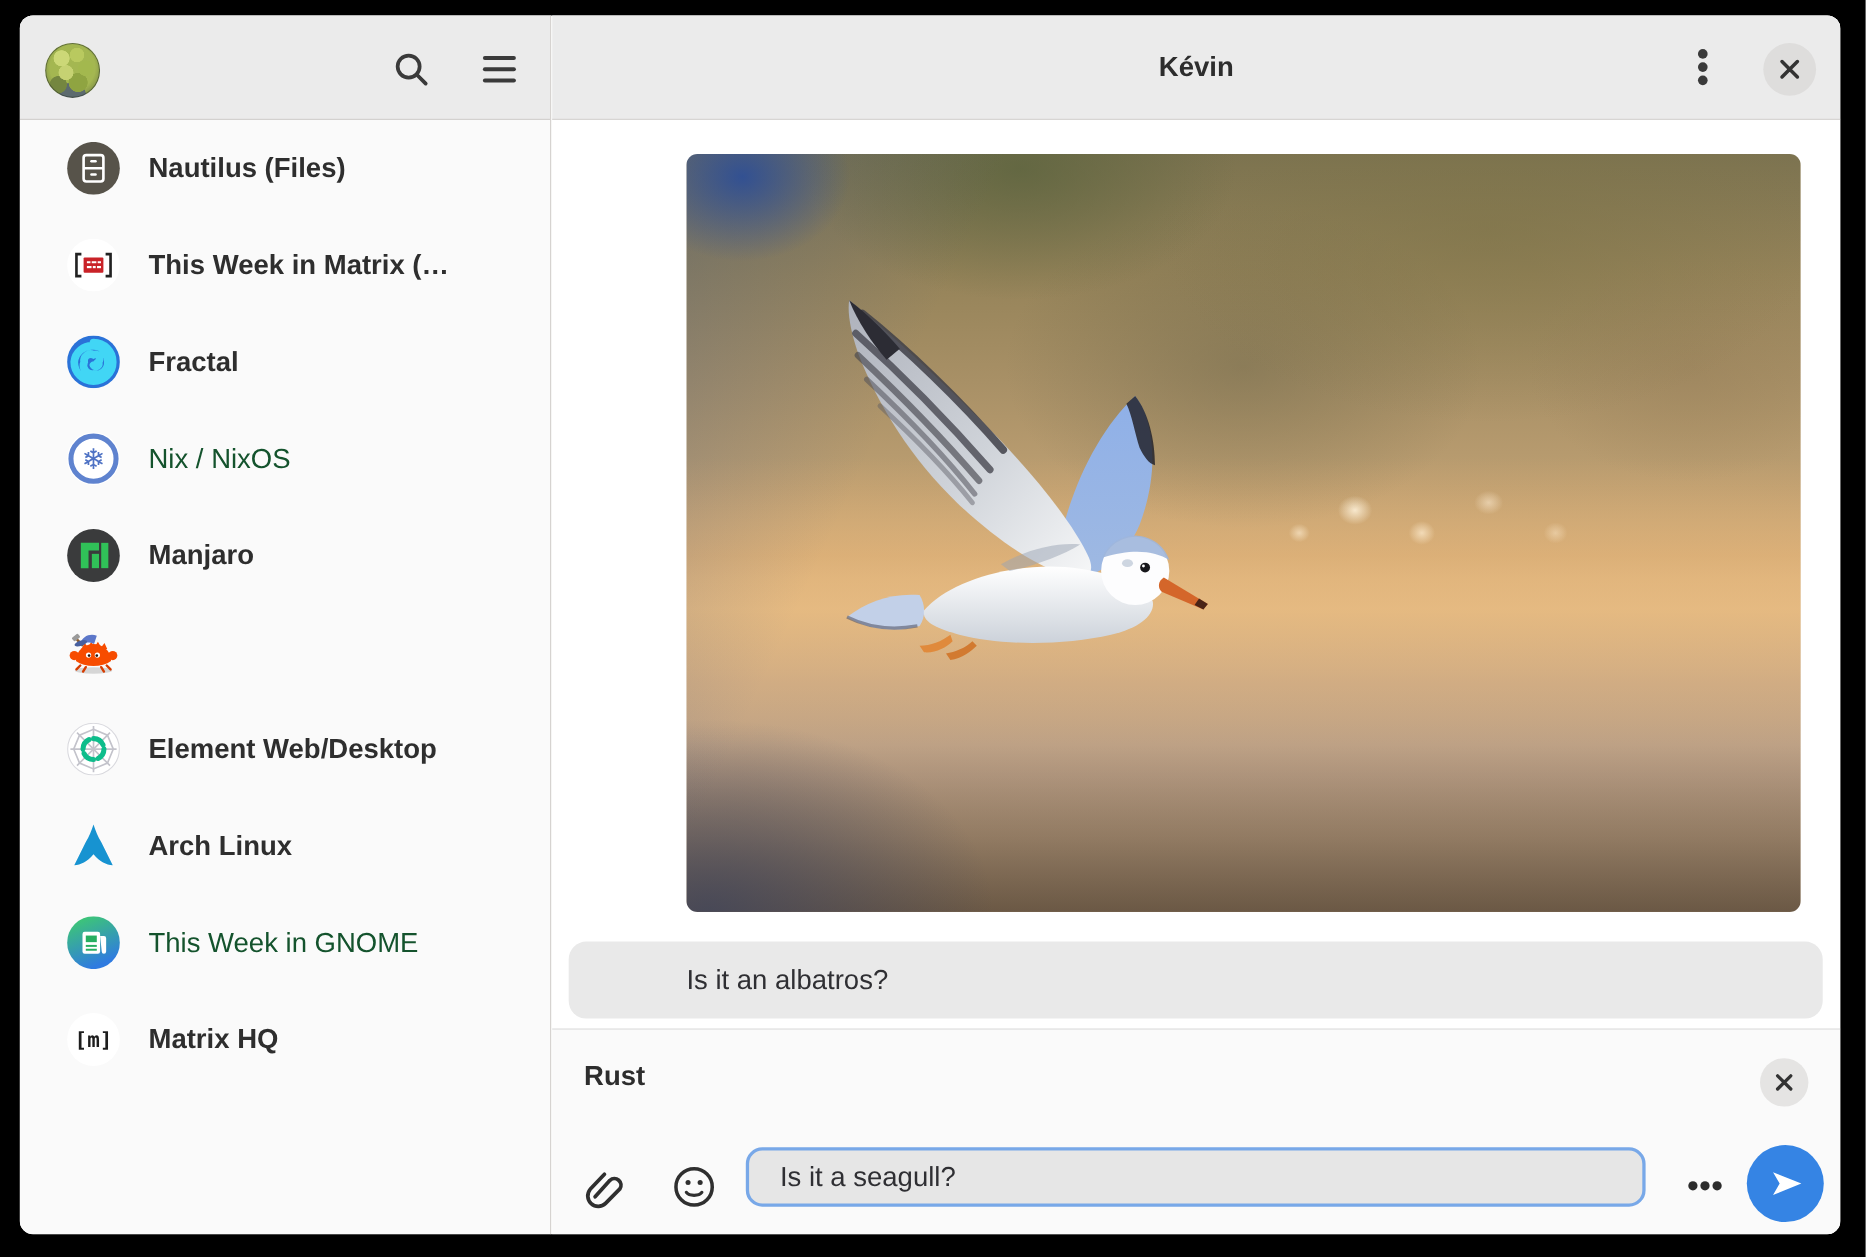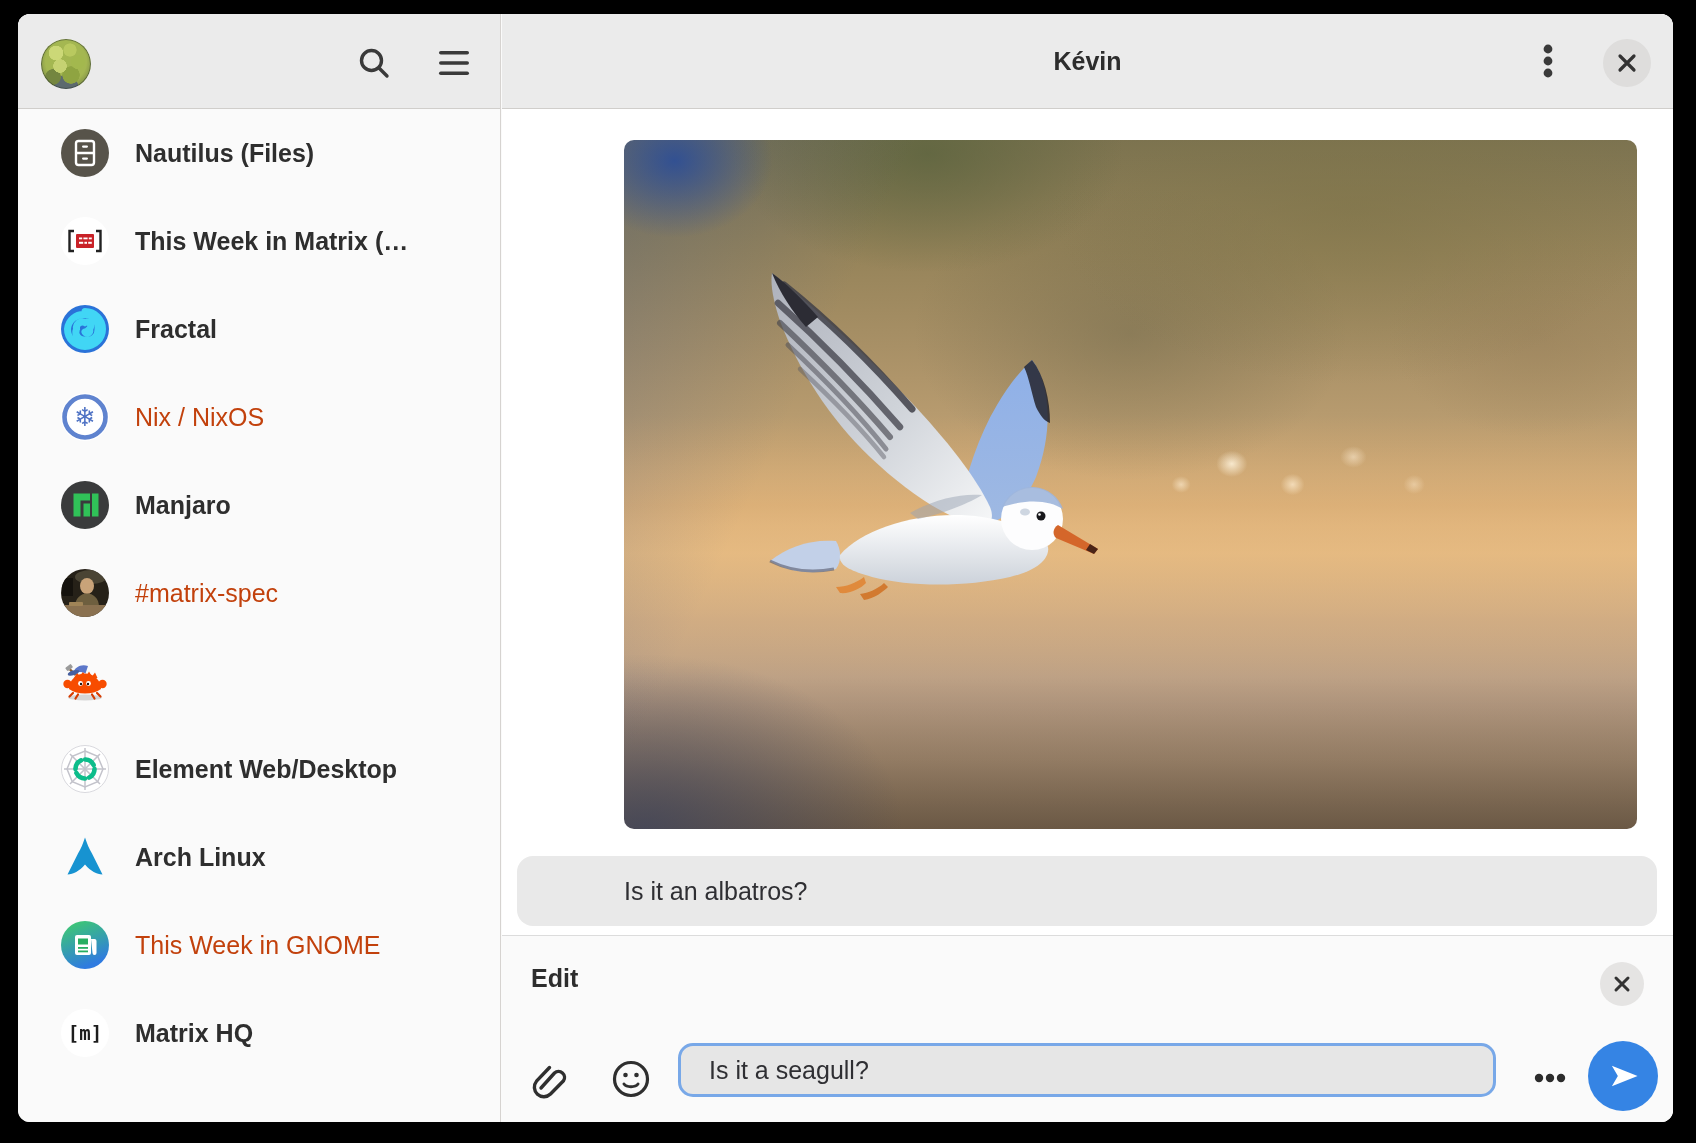--- a/index.html
+++ b/index.html
@@ -30,21 +30,21 @@
     box-shadow:inset 0 0 0 1px rgba(40,50,40,.5);cursor:pointer;
   }
   .sh-icon{position:absolute;top:32px;width:34px;height:34px;cursor:pointer;}
   .sh-icon.search{left:339px;}
   .sh-icon.menu{left:419px;top:35px;}
   .room-list{position:absolute;top:95px;left:0;right:0;bottom:0;}
   .room{position:relative;height:88px;cursor:pointer;}
   .room-avatar{position:absolute;left:43px;top:20px;width:48px;height:48px;}
   .room-label{
     position:absolute;left:117px;top:0;height:88px;line-height:88px;
-    font-size:25px;color:#c2410c;white-space:nowrap;max-width:360px;overflow:hidden;
+    font-size:25px;color:#14532d;white-space:nowrap;max-width:360px;overflow:hidden;
   }
   .room-label.bold{font-weight:700;color:#2e2e2e;}
   
   .main{position:absolute;left:484px;top:0;right:0;bottom:0;background:#fff;}
   .main-header{position:absolute;left:0;right:0;top:0;height:94px;background:#ebebeb;border-bottom:1px solid #d0cecb;padding-left:20px;}
   .room-title{position:absolute;left:0;right:0;top:0;height:94px;line-height:94px;text-align:center;font-size:25px;font-weight:700;color:#2d2d2d;}
   .kebab-btn{position:absolute;left:1026px;top:27px;width:40px;height:40px;cursor:pointer;}
   .hdr-close-btn{
     position:absolute;left:1101px;top:25px;width:48px;height:48px;border-radius:50%;
     background:#dedddc;display:flex;align-items:center;justify-content:center;cursor:pointer;
@@ -182,41 +182,20 @@
           <svg viewBox="0 0 48 48">
               <circle cx="24" cy="24" r="24" fill="#3a3b3c"></circle>
               <path d="M12.5 12.5 H29 V19.5 H19.5 V35.5 H12.5 Z" fill="#30c158"></path>
               <rect x="22.5" y="22.5" width="6.5" height="13" fill="#30c158"></rect>
               <rect x="31" y="12.5" width="6.5" height="23" fill="#30c158"></rect>
             </svg>
         </div>
         <div class="room-label bold">Manjaro</div>
       </div>
 
-      <div class="room">
-        <div class="room-avatar">
-          <svg viewBox="0 0 48 48">
-              <defs>
-                <clipPath id="cp-ms">
-                  <circle cx="24" cy="24" r="24"></circle>
-                </clipPath>
-              </defs>
-              <g clip-path="url(#cp-ms)">
-                <rect width="48" height="48" fill="#262118"></rect>
-                <ellipse cx="30" cy="8" rx="16" ry="7" fill="#4a4434"></ellipse>
-                <rect x="1" y="9" width="11" height="18" fill="#15120d"></rect>
-                <ellipse cx="26" cy="17" rx="7" ry="8" fill="#c9a379"></ellipse>
-                <path d="M14 38 C14 29 20 24.5 26 24.5 C32 24.5 38 29 38 38 Z" fill="#6e5f3f"></path>
-                <rect x="0" y="36" width="48" height="12" fill="#8a7150"></rect>
-                <rect x="8" y="33" width="14" height="4" rx="1" fill="#a08457"></rect>
-              </g>
-            </svg>
-        </div>
-        <div class="room-label">#matrix-spec</div>
-      </div>
 
       <div class="room">
         <div class="room-avatar">
           <svg viewBox="0 0 48 48">
               <ellipse cx="24" cy="40.5" rx="17" ry="3" fill="rgba(0,0,0,.14)"></ellipse>
               <path d="M12 36 l-3.5 3.5 M17 37.5 l-2.5 4 M31 37.5 l2.5 4 M36 36 l3.5 3.5" stroke="#d63c00" stroke-width="2.2" stroke-linecap="round"></path>
               <circle cx="6.5" cy="27" r="4.2" fill="#f74c00"></circle>
               <circle cx="41.5" cy="27" r="4.2" fill="#f74c00"></circle>
               <path d="M13 21 L16 15.5 L19 19.5 L22 14.5 L25 19.5 L28 14.5 L31 19.5 L34 15.5 L36.5 21 Z" fill="#f74c00"></path>
               <path d="M8 32 C8 22.5 16 16.5 24 16.5 C32 16.5 40 22.5 40 32 C36 35 30 36.5 24 36.5 C18 36.5 12 35 8 32 Z" fill="#f74c00"></path>
@@ -358,21 +337,21 @@
           <path d="M376 319 L384 324 L380 329 L372 325 Z" fill="#4a2417"></path>
         </svg>
       </div>
 
       <div class="msg-row">
         <div class="msg-text">Is it an albatros?</div>
       </div>
     </div>
 
     <div class="edit-panel">
-      <div class="edit-label">Edit</div>
+      <div class="edit-label">Rust</div>
       <div class="edit-close-btn">
         <svg width="20" height="20" viewBox="0 0 20 20">
             <path d="M4 4 L16 16 M16 4 L4 16" stroke="#333" stroke-width="3" stroke-linecap="round"></path>
           </svg>
       </div>
 
       <div class="composer-icon attach">
         <svg viewBox="0 0 42 42">
             <path d="M13 30 L26.5 15 a6 6 0 0 1 9 7.8 L22.5 36 a9.5 9.5 0 0 1 -14 -12.8 L21.5 9.5" fill="none" stroke="#2f2f2f" stroke-width="3.4" stroke-linecap="round" stroke-linejoin="round"></path>
           </svg>

